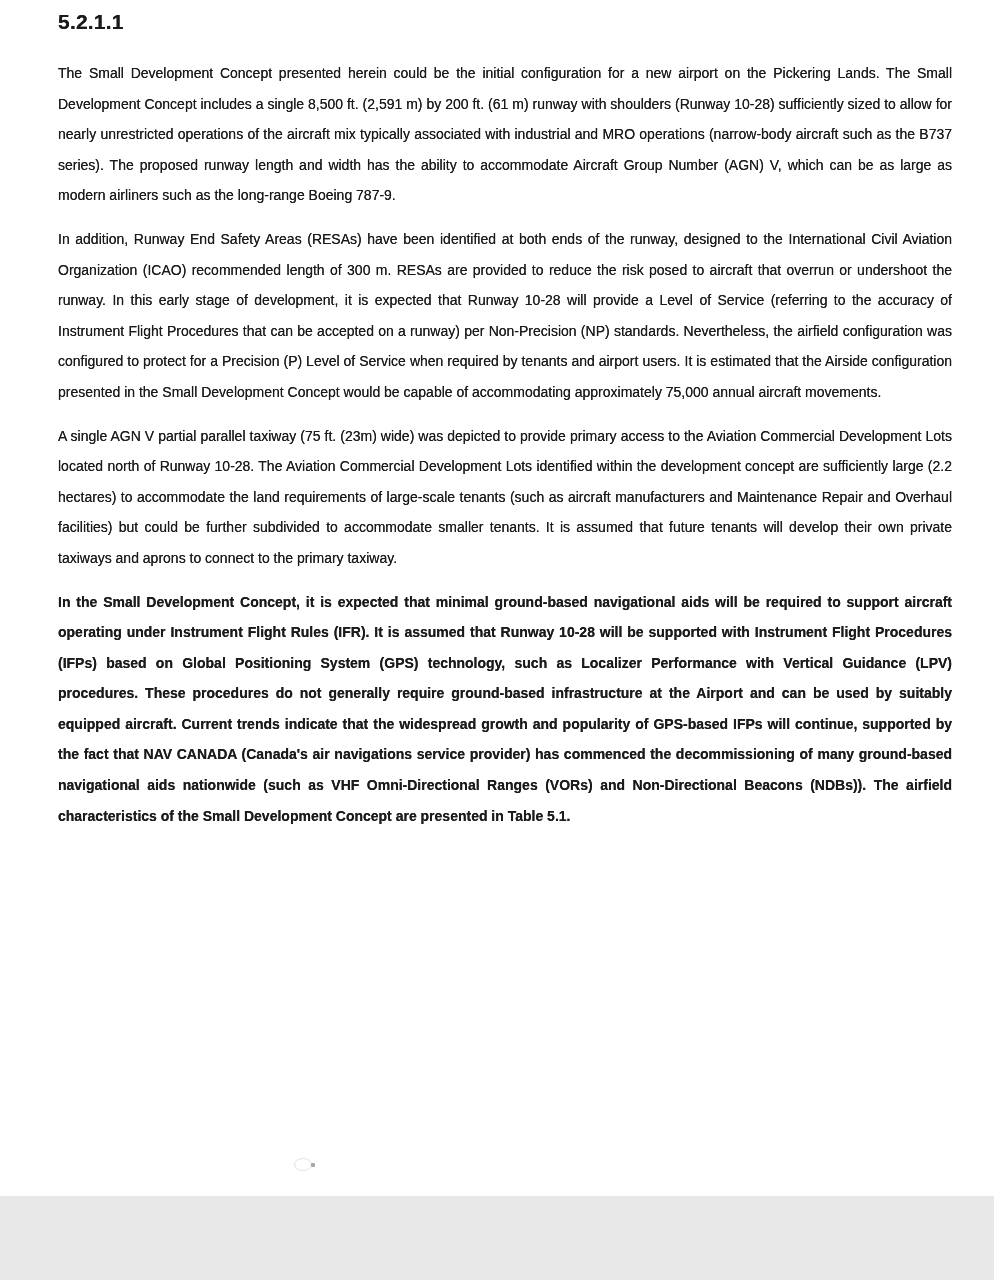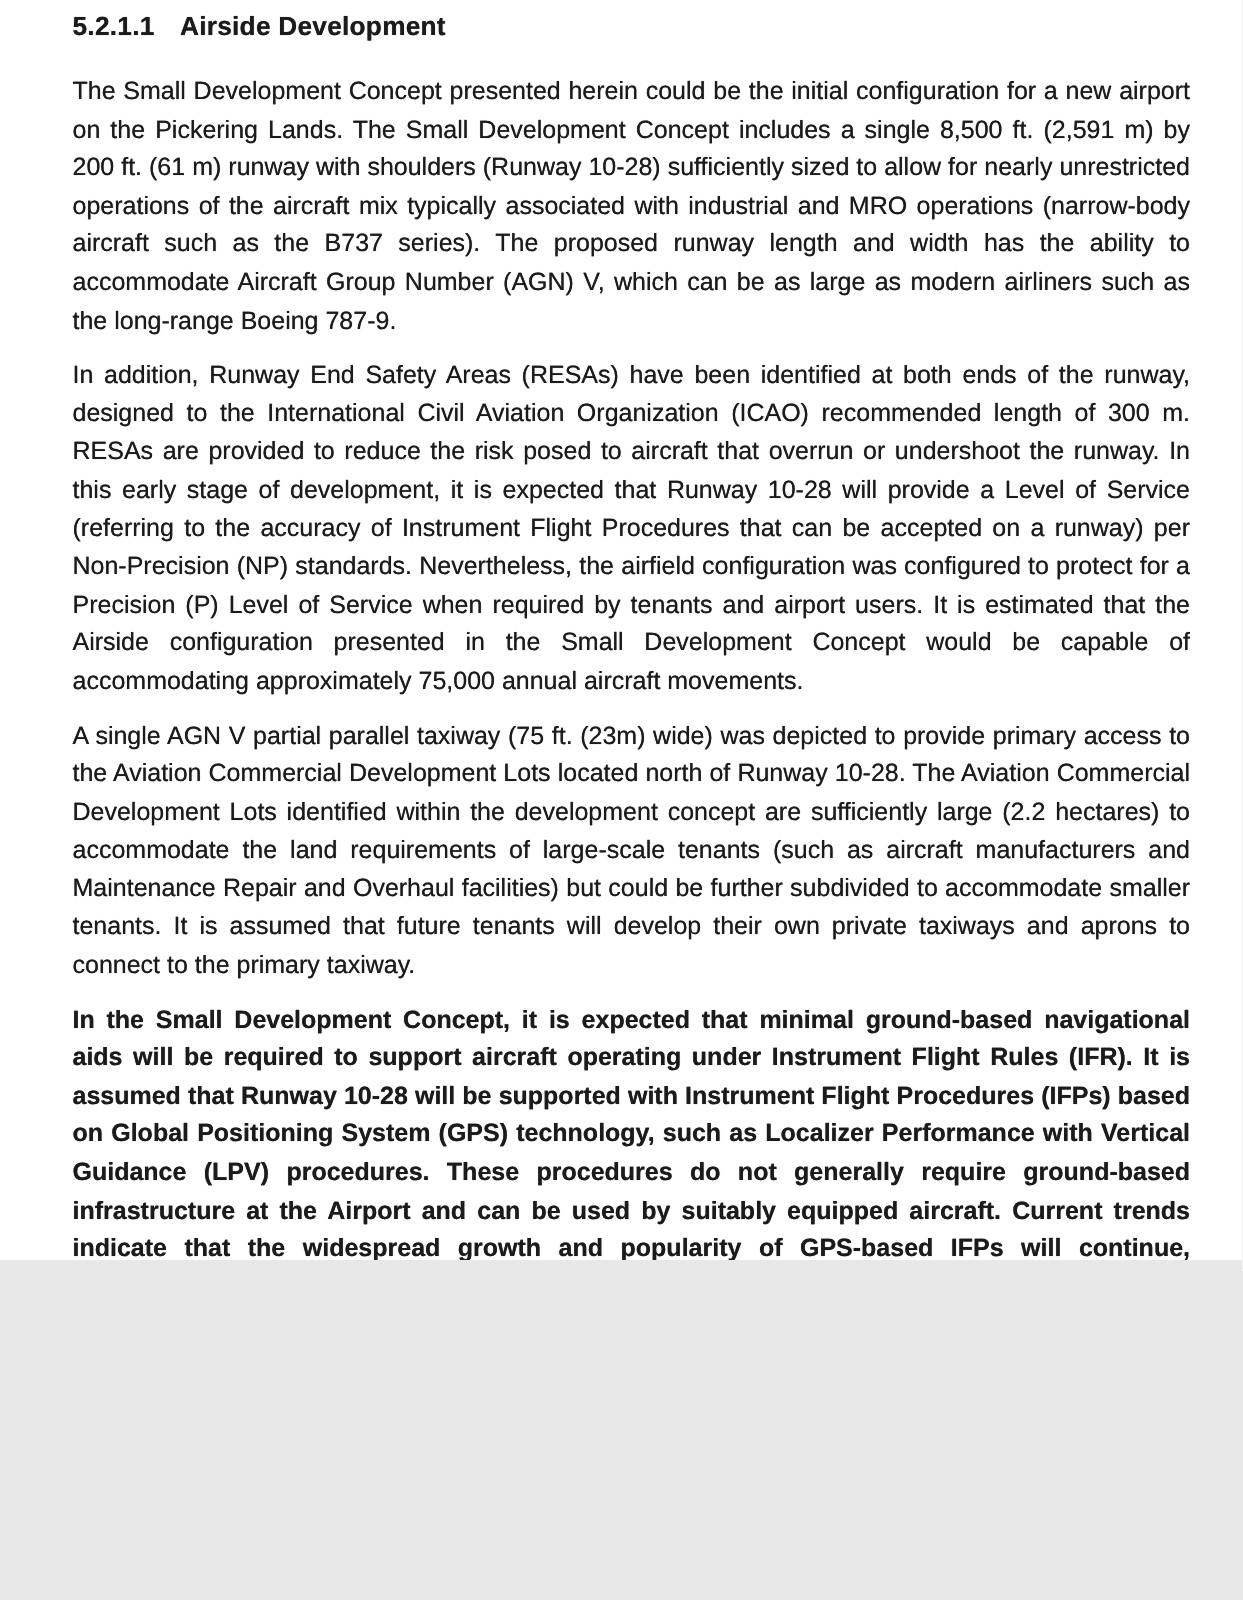--- a/index.html
+++ b/index.html
@@ -8,21 +8,21 @@
   }
   * { box-sizing: border-box; }
   html, body {
     margin: 0;
     padding: 0;
     background: #e8e8e8;
   }
   .page {
     position: relative;
     width: 994px;
-    height: 1008px;
+    height: 1196px;
     background: var(--paper);
     overflow: hidden;
     font-family: "Liberation Sans", "DejaVu Sans", sans-serif;
     color: var(--ink);
   }
   .content {
     position: absolute;
     left: 58px;
     top: 8px;
     width: 894px;
@@ -37,21 +37,21 @@
     letter-spacing: 0.2px;
     
     text-shadow: 0 0 0.6px rgba(0,0,0,0.85);
   }
   .section-number {
     display: inline-block;
     min-width: 86px;
   }
   .body-text p {
     margin: 0 0 13px 0;
-    font-size: 20px;
+    font-size: 14px;
     line-height: 30.6px;
     text-align: justify;
     text-justify: inter-word;
     
     text-shadow: 0 0 0.55px rgba(0,0,0,0.8);
   }
   .body-text p:last-child { margin-bottom: 0; font-weight: bold; }
   
   .scan-artifact {
     position: absolute;
@@ -75,21 +75,20 @@
   }
 </style>
 </head>
 <body>
 
 <div class="page">
   <div class="content">
 
     <h1 class="section-heading">
       <span class="section-number">5.2.1.1</span>
-      <span class="section-title">Airside Development</span>
     </h1>
 
     <div class="body-text">
       <p>The Small Development Concept presented herein could be the initial configuration for a new airport on the Pickering Lands. The Small Development Concept includes a single 8,500 ft. (2,591 m) by 200 ft. (61 m) runway with shoulders (Runway 10-28) sufficiently sized to allow for nearly unrestricted operations of the aircraft mix typically associated with industrial and MRO operations (narrow-body aircraft such as the B737 series). The proposed runway length and width has the ability to accommodate Aircraft Group Number (AGN) V, which can be as large as modern airliners such as the long-range Boeing 787-9.</p>
       <p>In addition, Runway End Safety Areas (RESAs) have been identified at both ends of the runway, designed to the International Civil Aviation Organization (ICAO) recommended length of 300 m. RESAs are provided to reduce the risk posed to aircraft that overrun or undershoot the runway. In this early stage of development, it is expected that Runway 10-28 will provide a Level of Service (referring to the accuracy of Instrument Flight Procedures that can be accepted on a runway) per Non-Precision (NP) standards. Nevertheless, the airfield configuration was configured to protect for a Precision (P) Level of Service when required by tenants and airport users. It is estimated that the Airside configuration presented in the Small Development Concept would be capable of accommodating approximately 75,000 annual aircraft movements.</p>
       <p>A single AGN V partial parallel taxiway (75 ft. (23m) wide) was depicted to provide primary access to the Aviation Commercial Development Lots located north of Runway 10-28. The Aviation Commercial Development Lots identified within the development concept are sufficiently large (2.2 hectares) to accommodate the land requirements of large-scale tenants (such as aircraft manufacturers and Maintenance Repair and Overhaul facilities) but could be further subdivided to accommodate smaller tenants. It is assumed that future tenants will develop their own private taxiways and aprons to connect to the primary taxiway.</p>
       <p>In the Small Development Concept, it is expected that minimal ground-based navigational aids will be required to support aircraft operating under Instrument Flight Rules (IFR). It is assumed that Runway 10-28 will be supported with Instrument Flight Procedures (IFPs) based on Global Positioning System (GPS) technology, such as Localizer Performance with Vertical Guidance (LPV) procedures. These procedures do not generally require ground-based infrastructure at the Airport and can be used by suitably equipped aircraft. Current trends indicate that the widespread growth and popularity of GPS-based IFPs will continue, supported by the fact that NAV CANADA (Canada's air navigations service provider) has commenced the decommissioning of many ground-based navigational aids nationwide (such as VHF Omni-Directional Ranges (VORs) and Non-Directional Beacons (NDBs)). The airfield characteristics of the Small Development Concept are presented in Table 5.1.</p>
     </div>
 
   </div>

